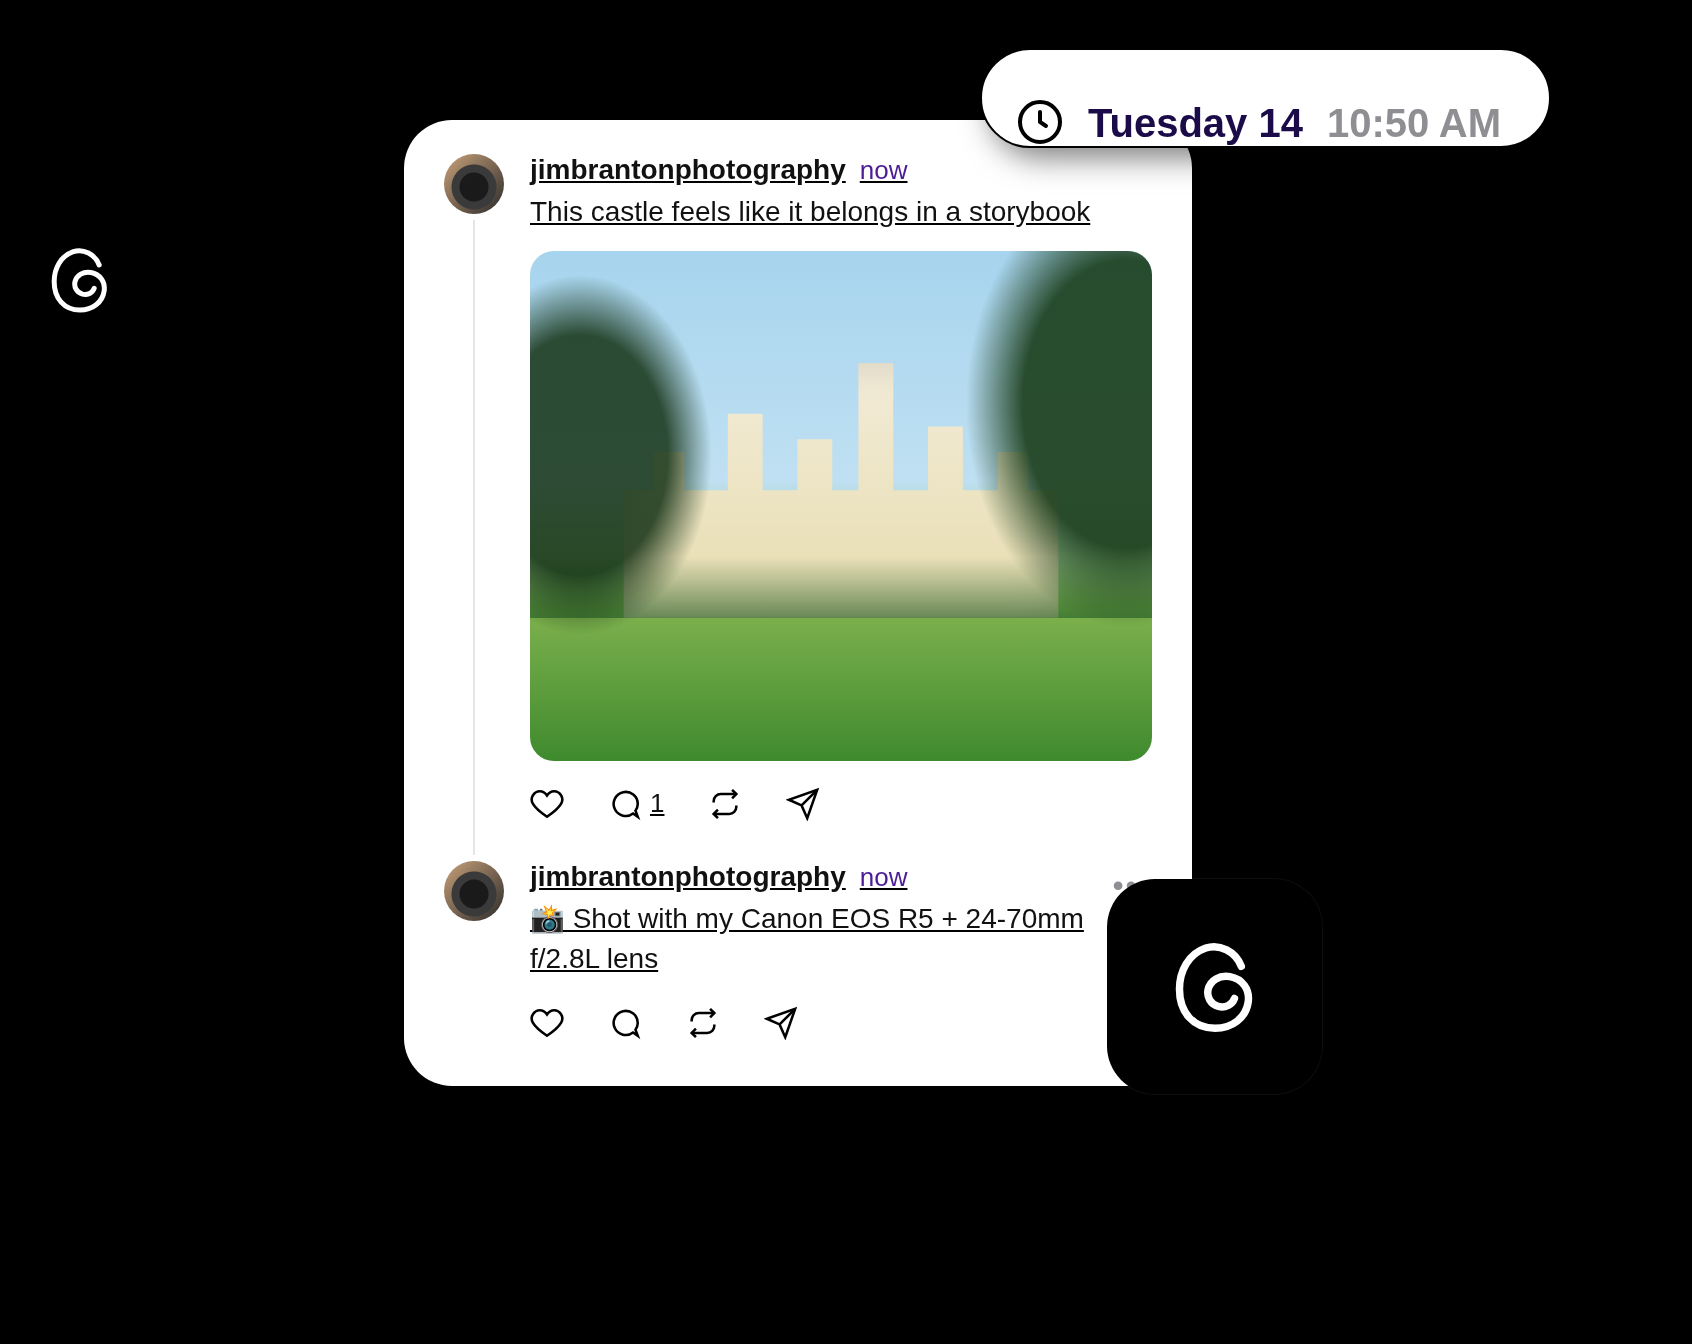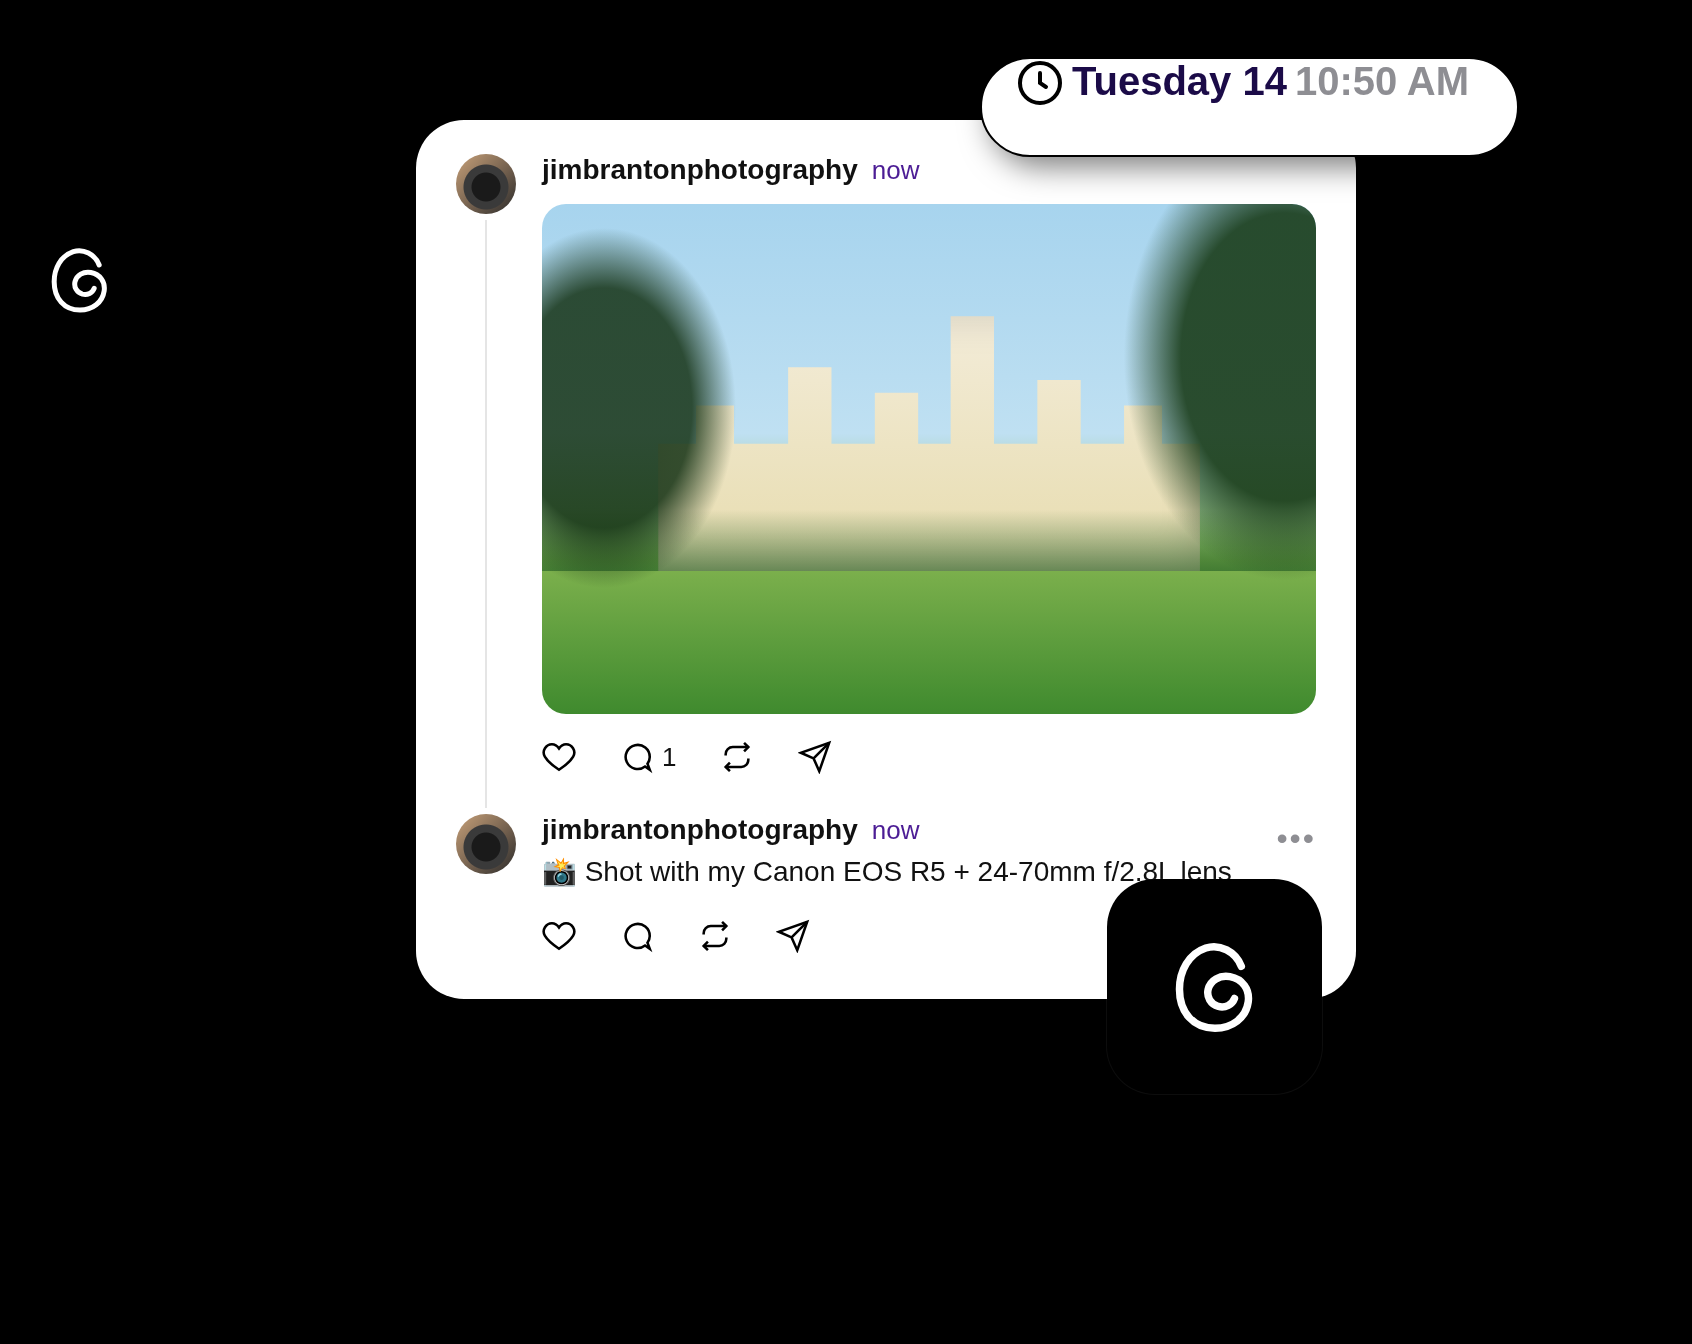--- a/index.html
+++ b/index.html
@@ -38,42 +38,43 @@
     color: #fff;
     z-index: 5;
     box-shadow: 0 0 0 1px rgba(255,255,255,0.05);
   }
   .logo-deco-tile svg { width: 110px; height: 110px; }
 
   
   .card {
     position: absolute;
     top: 120px;
-    left: 416px;
-    width: 940px;
+    left: 404px;
+    width: 788px;
     background: #fff;
     border-radius: 48px;
     padding: 34px 40px 46px 40px;
     box-shadow: 20px 20px 40px rgba(0,0,0,0.6);
     z-index: 2;
+    text-decoration: underline;
   }
 
   
   .pill {
     position: absolute;
-    top: 57px;
+    top: 48px;
     left: 980px;
     height: 100px;
     padding: 0 48px 0 34px;
     background: #fff;
     border: 2px solid #000;
     border-radius: 60px;
     display: flex;
-    align-items: flex-start;
-    gap: 8px;
+    align-items: flex-end;
+    gap: 24px;
     box-shadow: 10px 10px 30px rgba(0,0,0,0.5);
     z-index: 10;
   }
   .pill-clock { width: 48px; height: 48px; flex-shrink: 0; }
   .pill-date { font-size: 40px; font-weight: 700; color: #1b0b48; white-space: nowrap; }
   .pill-time { font-size: 40px; font-weight: 600; color: #8e8e93; white-space: nowrap; }
 
   
   .post { position: relative; padding-left: 86px; }
   .post + .post { margin-top: 40px; }
@@ -211,20 +212,21 @@
   <div class="post">
     <div class="avatar"></div>
     <div class="thread-line"></div>
 
     <div class="post-head">
       <span class="username">jimbrantonphotography</span>
       <span class="timestamp">now</span>
     </div>
 
     <div class="post-text">
+      <p>This castle feels like it belongs in a storybook</p>
     </div>
 
     <div class="media"></div>
 
     <div class="actions">
       <span class="action">
         <svg viewBox="0 0 24 24" fill="none" stroke="#000" stroke-width="1.8">
             <path d="M12 21s-7.5-4.9-10-9.2C-0.4 7.6 3 3 7 3c2.3 0 4 1.5 5 3 1-1.5 2.7-3 5-3 4 0 7.4 4.6 5 8.8C19.5 16.1 12 21 12 21z"></path>
           </svg>
       </span>

